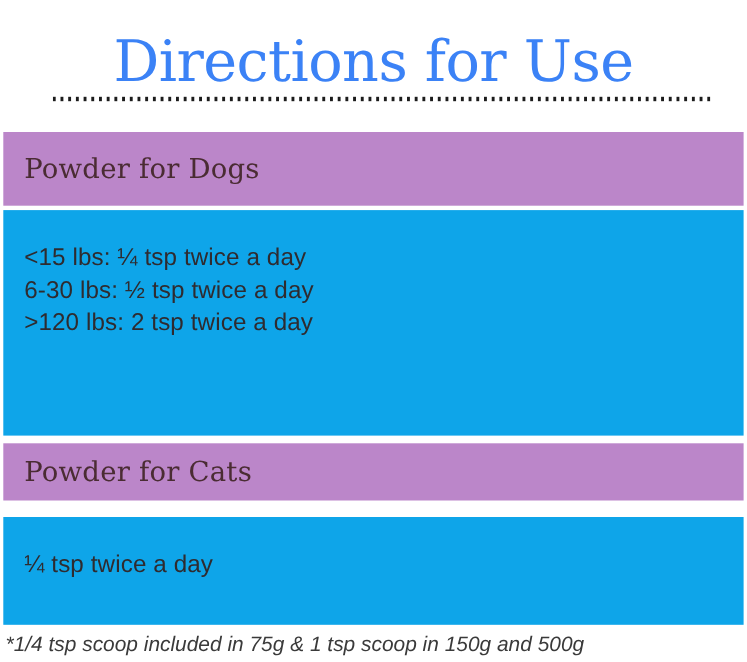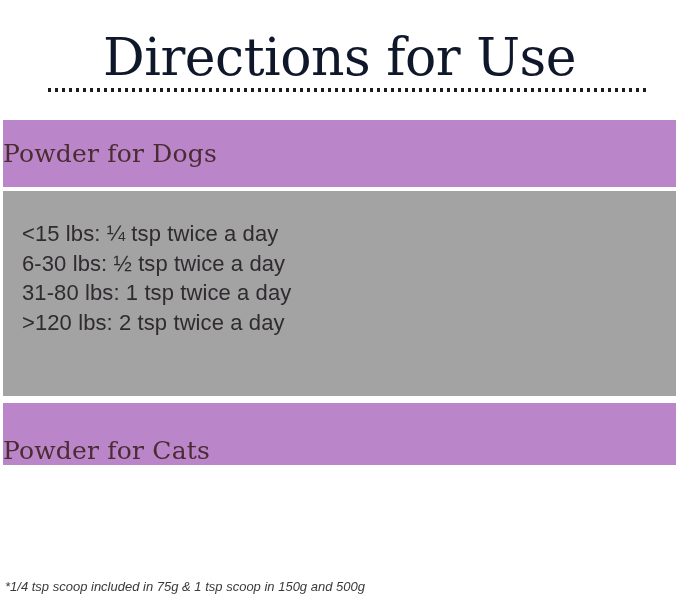--- a/index.html
+++ b/index.html
@@ -28,21 +28,21 @@
     position: absolute;
     left: 0;
     top: -8px;
     width: 679px;
     text-align: center;
     font-family: "DejaVu Serif", "Liberation Serif", serif;
     font-size: 52px;
     line-height: 60px;
     font-weight: 400;
     letter-spacing: -0.5px;
-    color: #0f172a;
+    color: #3b82f6;
     white-space: nowrap;
   }
 
   
   .dotted-rule {
     position: absolute;
     left: 48px;
     top: 88px;
     width: 598px;
     height: 4px;
@@ -64,26 +64,27 @@
     background: #bb86c9;
     display: flex;
     align-items: center;
   }
   .panel-header .header-label {
     font-family: "DejaVu Serif", "Liberation Serif", serif;
     font-size: 25px;
     line-height: 28px;
     font-weight: 400;
     color: #4a2c33;
+    padding-left: 19px;
     letter-spacing: 0.2px;
     white-space: nowrap;
   }
 
   .panel-body {
-    background: #a3a3a3;
+    background: #0ea5e9;
   }
 
   .dose-list {
     margin: 0;
     padding: 0;
     list-style: none;
   }
   .dose-list li {
     font-family: "Liberation Sans", sans-serif;
     font-size: 22px;
@@ -92,32 +93,32 @@
     white-space: nowrap;
     letter-spacing: 0.1px;
   }
 
   
   #dogs-header  { top: 120px;  height: 67px; }
   #dogs-body    { top: 191px;  height: 205px; }
   #dogs-body .dose-list { padding: 28px 0 0 19px; }
 
   
-  #cats-header  { top: 403px;  height: 62px; align-items: flex-end; }
+  #cats-header  { top: 403px;  height: 52px; }
   #cats-body    { top: 470px;  height: 98px; }
   #cats-body .dose-list { padding: 28px 0 0 19px; }
 
   
   .footnote {
     position: absolute;
     left: 5px;
     top: 575px;
     font-family: "Liberation Sans", sans-serif;
     font-style: italic;
-    font-size: 13px;
+    font-size: 19px;
     line-height: 24px;
     color: #3a3a3a;
     white-space: nowrap;
   }
 </style>
 </head>
 <body>
 
 <div id="page">
 
@@ -126,25 +127,29 @@
   <div class="dotted-rule"></div>
 
   <div class="panel panel-header" id="dogs-header">
     <span class="header-label">Powder for Dogs</span>
   </div>
 
   <div class="panel panel-body" id="dogs-body">
     <ul class="dose-list">
       <li>&lt;15 lbs: ¼ tsp twice a day</li>
       <li>6-30 lbs: ½ tsp twice a day</li>
-      <li>31-80 lbs: 1 tsp twice a day</li>
       <li>&gt;120 lbs: 2 tsp twice a day</li>
     </ul>
   </div>
 
   <div class="panel panel-header" id="cats-header">
     <span class="header-label">Powder for Cats</span>
   </div>
 
+  <div class="panel panel-body" id="cats-body">
+    <ul class="dose-list">
+      <li>¼ tsp twice a day</li>
+    </ul>
+  </div>
 
   <div class="footnote">*1/4 tsp scoop included in 75g &amp; 1 tsp scoop in 150g and 500g</div>
 
 </div>
 
 </body></html>

